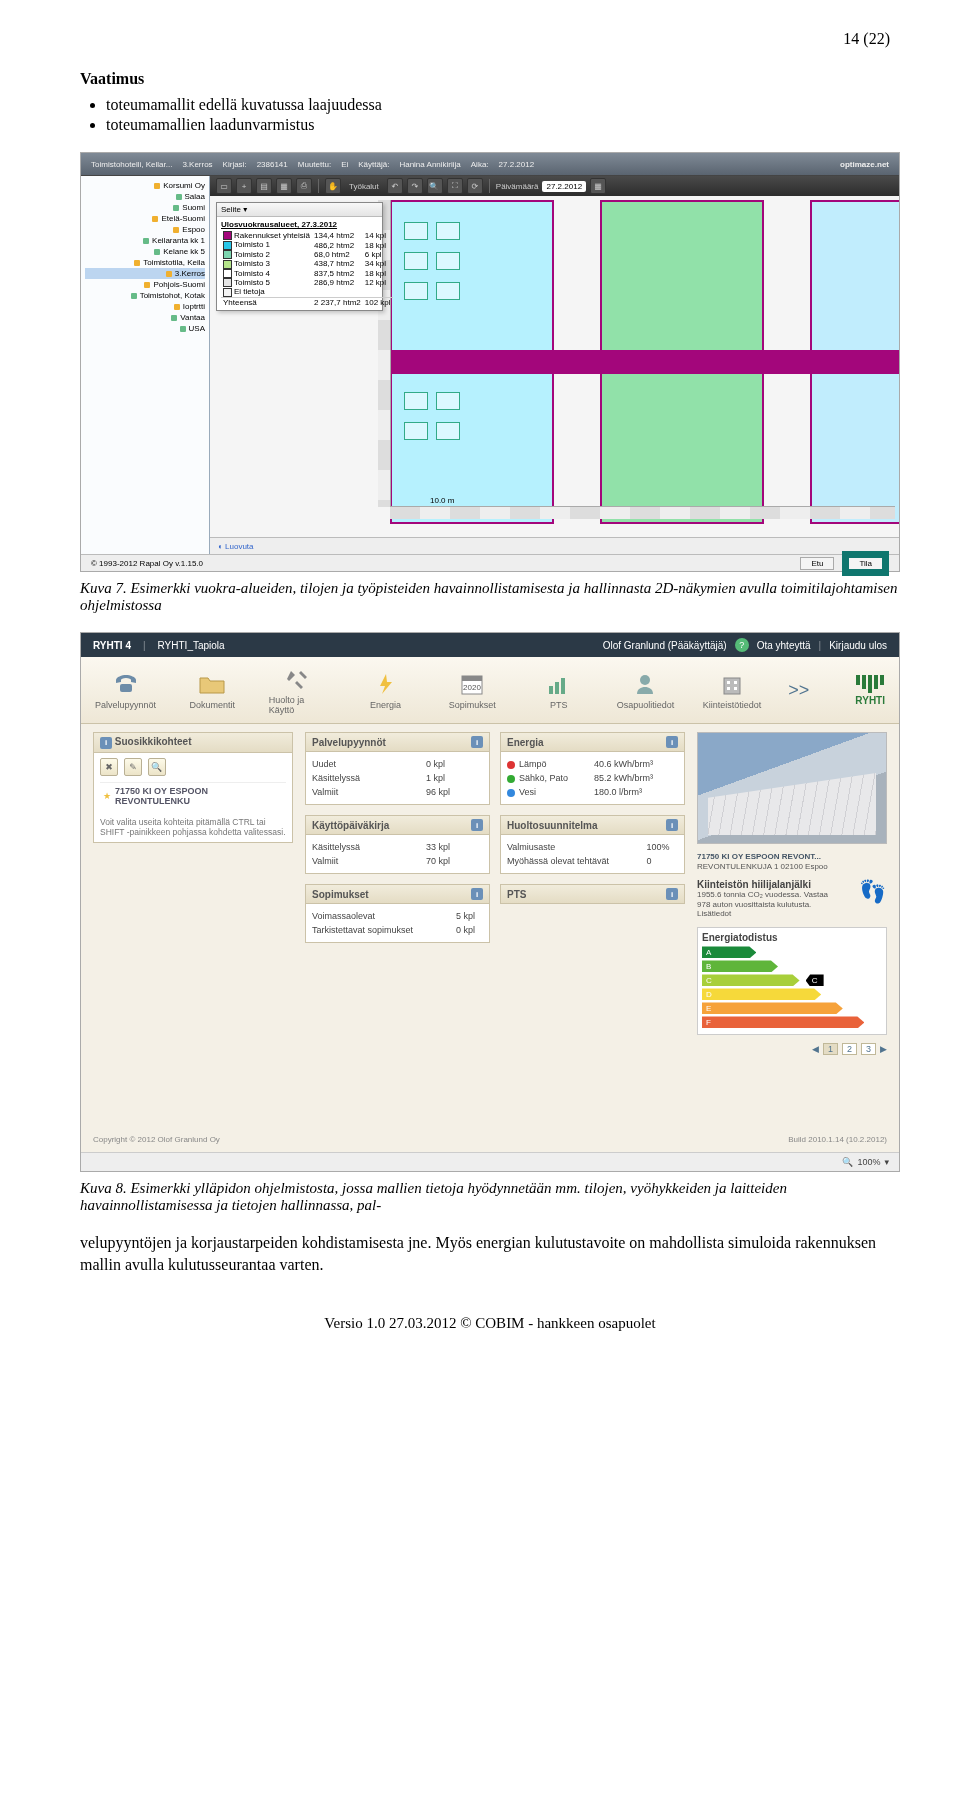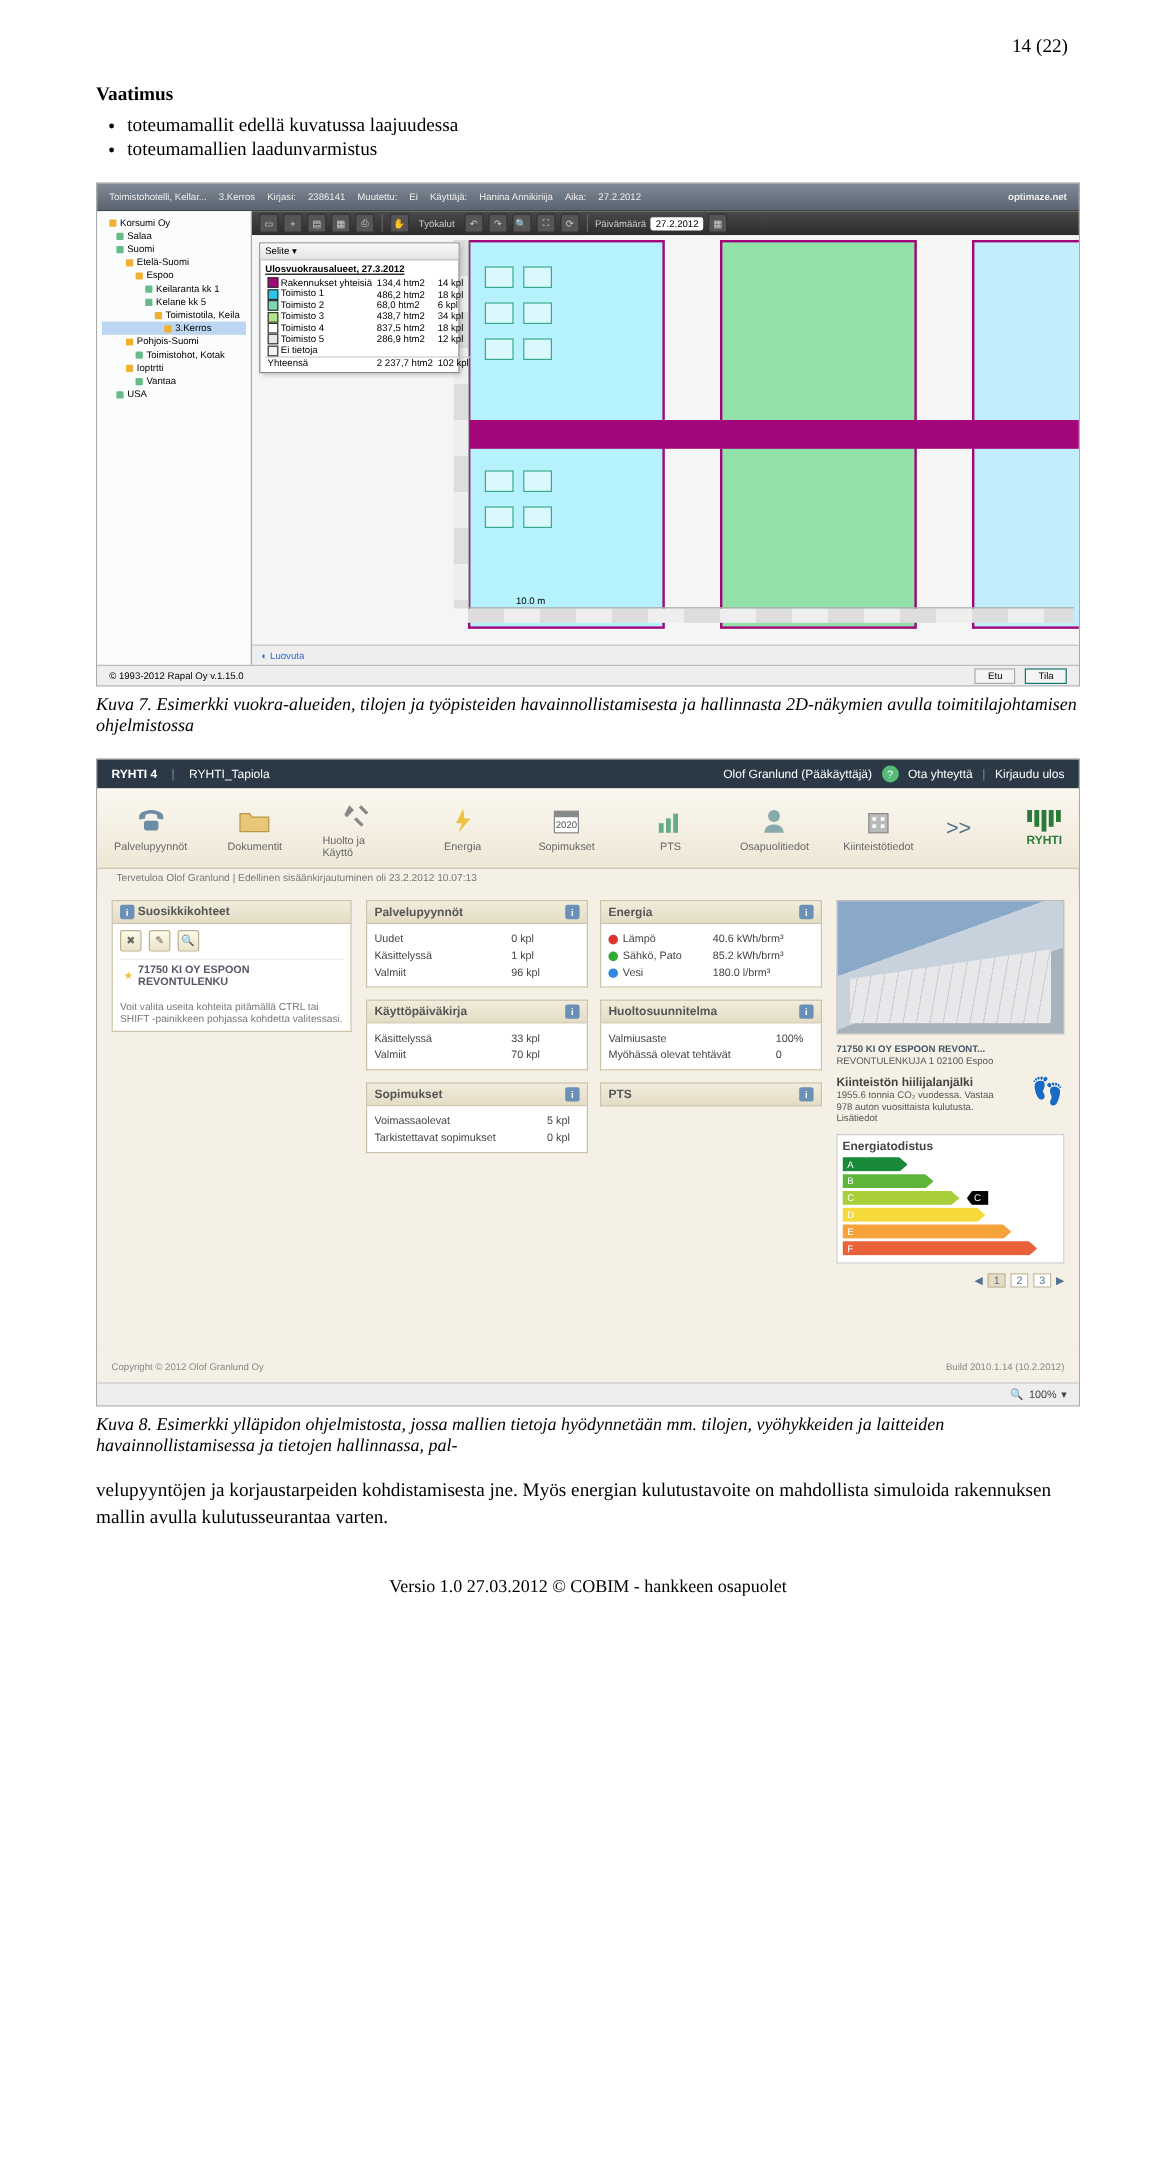--- a/index.html
+++ b/index.html
@@ -86,21 +86,21 @@
     min-height: 0;
   }
   .fig1-tree {
     width: 120px;
     background: #fafcfe;
     border-right: 1px solid #9ab;
     font-size: 8px;
     padding: 4px 4px;
     overflow: hidden;
   }
-  .fig1-tree .node { padding: 1px 0 1px 6px; white-space: nowrap; }
+  .fig1-tree .node { padding: 1px 0 1px 6px; white-space: nowrap; text-align: right; }
   .fig1-tree .node.sel { background: #bcd5f0; }
   .fig1-tree .ic { display:inline-block; width:6px; height:6px; background:#f0b030; margin-right:3px; vertical-align:middle; border-radius:1px;}
   .fig1-tree .ic.site { background:#6b8; }
   .fig1-canvas-wrap {
     flex: 1;
     display: flex;
     flex-direction: column;
     background: #eceef0;
   }
   .fig1-toolbar {
@@ -472,21 +472,21 @@
           </div>
         </div>
         <div style="height:16px;background:#eee;border-top:1px solid #bbb;font-size:8px;display:flex;align-items:center;padding:0 8px;">
           <span style="color:#36c;">◐ <span>Luovuta</span></span>
         </div>
       </div>
     </div>
     <div class="fig1-status">
       <span style="margin-right:auto;">© 1993-2012 Rapal Oy  v.1.15.0</span>
       <span style="border:1px solid #aaa;padding:1px 10px;background:#f4f4f4;">Etu</span>
-      <span style="border:1px solid #0f766e;padding:1px 10px;background:#f4f4f4;">Tila</span>
+      <span style="border:7px solid #0f766e;padding:1px 10px;background:#f4f4f4;">Tila</span>
     </div>
   </div>
   <div class="caption">Kuva 7. Esimerkki vuokra-alueiden, tilojen ja työpisteiden havainnollistamisesta ja hallinnasta 2D-näkymien avulla toimitilajohtamisen ohjelmistossa</div>
 
   <div class="figure fig2">
     <div class="fig2-top">
       <span style="font-weight:bold;">RYHTI 4</span>
       <span class="sep">|</span>
       <span>RYHTI_Tapiola</span>
       <span class="right">
@@ -579,21 +579,20 @@
             <span style="height:10px;"></span>
             <span style="height:14px;"></span>
             <span style="height:18px;"></span>
             <span style="height:14px;"></span>
             <span style="height:10px;"></span>
           </div>
         <span>RYHTI</span>
       </div>
     </div>
 
-    <div class="welcome" style="padding:0 14px;">Tervetuloa Olof Granlund | Edellinen sisäänkirjautuminen oli 23.2.2012 10.07:13</div>
 
     <div class="fig2-main">
       <div class="fig2-left">
         <div class="panelhead">
           <span><span class="infoic">i</span> <span>Suosikkikohteet</span></span>
         </div>
         <div class="panelbody">
           <div class="toolrow">
             <span class="toolbtn">✖</span>
             <span class="toolbtn">✎</span>

